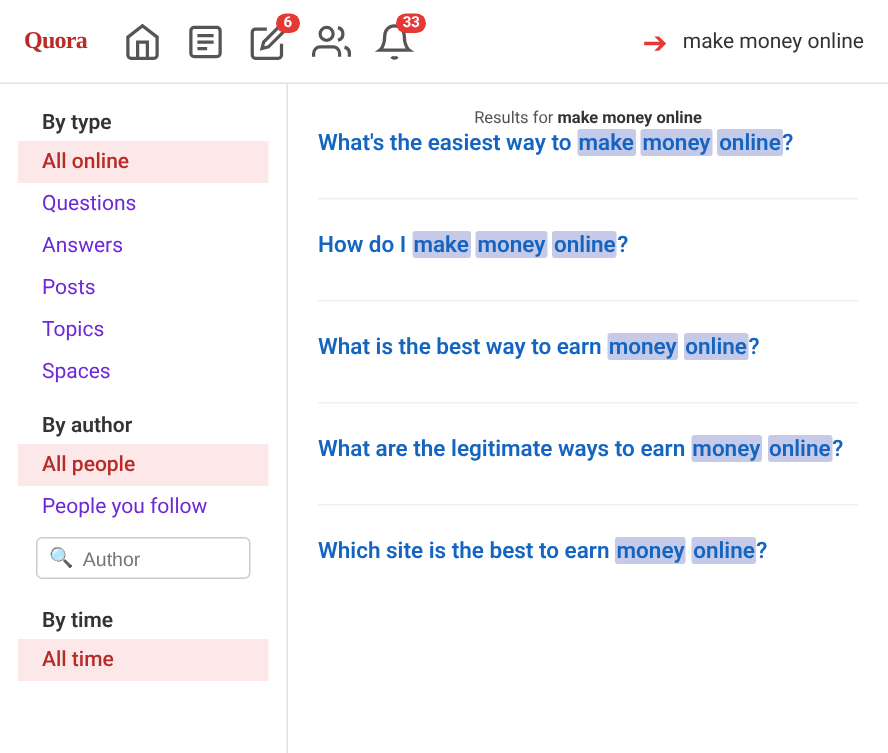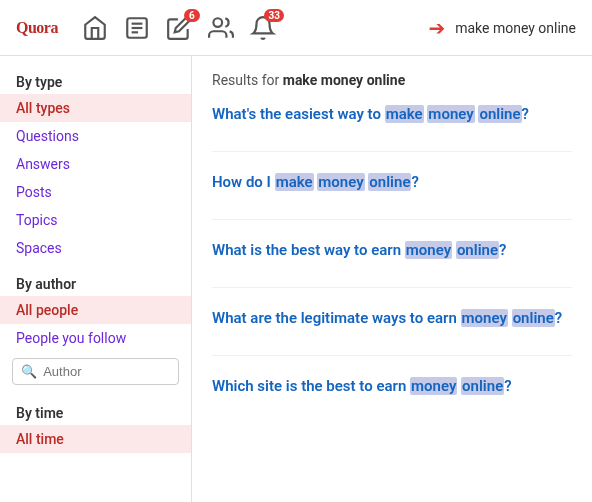--- a/index.html
+++ b/index.html
@@ -70,21 +70,21 @@
     
     .main-layout {
       display: flex;
       height: calc(502px - 56px);
     }
 
     
     .sidebar {
       width: 192px;
       border-right: 1px solid #e0e0e0;
-      padding: 12px 0;
+      padding: 12px 12px;
       overflow-y: auto;
       flex-shrink: 0;
     }
     .sidebar-section-title {
       font-size: 14px;
       font-weight: 600;
       color: #333;
       padding: 6px 16px 4px 16px;
     }
     .sidebar-item {
@@ -124,23 +124,23 @@
       font-size: 13px;
     }
 
     
     .results-area {
       flex: 1;
       padding: 16px 20px;
       overflow-y: auto;
     }
     .results-title {
-      font-size: 14px;
+      font-size: 11px;
       color: #555;
-      margin-bottom: 16px;
+      text-align: center;
     }
     .results-title strong {
       color: #333;
       font-weight: 700;
     }
     .result-item {
       margin-bottom: 20px;
       padding-bottom: 26px;
       border-bottom: 1px solid #f0f0f0;
     }
@@ -216,21 +216,21 @@
     <span class="search-query">make money online</span>
   </div>
 </header>
 
 <div class="main-layout">
 
   <aside class="sidebar">
 
     <div class="sidebar-section-title">By type</div>
 
-    <div class="sidebar-item active">All types</div>
+    <div class="sidebar-item active">All online</div>
     <div class="sidebar-item">Questions</div>
     <div class="sidebar-item">Answers</div>
     <div class="sidebar-item">Posts</div>
     <div class="sidebar-item">Topics</div>
     <div class="sidebar-item">Spaces</div>
 
     <div class="sidebar-divider"></div>
 
     <div class="sidebar-section-title">By author</div>
 

